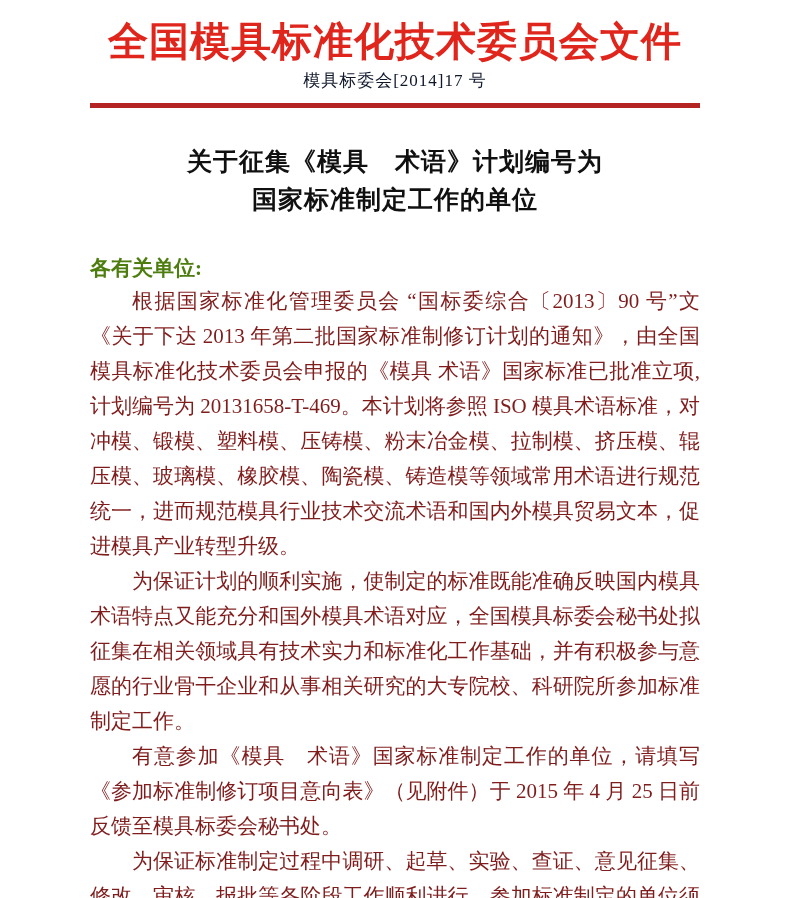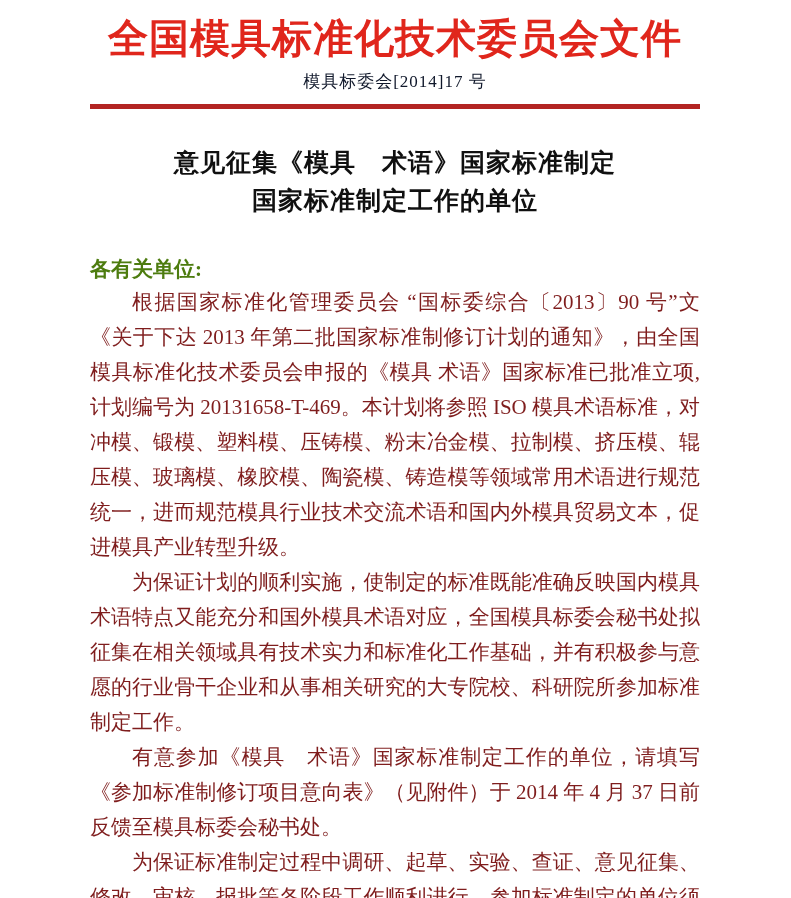--- a/index.html
+++ b/index.html
@@ -14,22 +14,22 @@
     margin: 0 auto;
     background: #ffffff;
     overflow: hidden;
     font-family: "Liberation Serif", serif;
     color: #151515;
   }
   .content {
     padding: 0 91px 0 90px; 
   }
   .org-title {
-    margin: 10px;
-    padding-top: 5px;
+    margin: 0;
+    padding-top: 18px;
     text-align: center;
     font-family: "Liberation Sans", sans-serif;
     font-weight: 700;
     font-size: 40px;
     line-height: 46px;
     letter-spacing: 1px;
     white-space: nowrap;
   }
   .doc-number {
     margin-top: 6px;
@@ -76,27 +76,27 @@
 <div class="page">
   <div class="content">
 
     <header>
       <h1 class="org-title" style="color: rgb(224, 38, 28);">全国模具标准化技术委员会文件</h1>
       <div class="doc-number">模具标委会[2014]17 号</div>
       <hr class="red-rule" style="background: rgb(179, 36, 34);">
     </header>
 
     <h2 class="notice-title">
-      <span>意见征集《模具　术语》国家标准制定</span><br>
+      <span>关于征集《模具　术语》计划编号为</span><br>
       <span>国家标准制定工作的单位</span>
     </h2>
 
     <p class="salutation">各有关单位:</p>
 
     <div class="body-paragraphs">
         <p>根据国家标准化管理委员会 “国标委综合〔2013〕90 号”文《关于下达 2013 年第二批国家标准制修订计划的通知》，由全国模具标准化技术委员会申报的《模具 术语》国家标准已批准立项,计划编号为 20131658-T-469。本计划将参照 ISO 模具术语标准，对冲模、锻模、塑料模、压铸模、粉末冶金模、拉制模、挤压模、辊压模、玻璃模、橡胶模、陶瓷模、铸造模等领域常用术语进行规范统一，进而规范模具行业技术交流术语和国内外模具贸易文本，促进模具产业转型升级。</p>
         <p>为保证计划的顺利实施，使制定的标准既能准确反映国内模具术语特点又能充分和国外模具术语对应，全国模具标委会秘书处拟征集在相关领域具有技术实力和标准化工作基础，并有积极参与意愿的行业骨干企业和从事相关研究的大专院校、科研院所参加标准制定工作。</p>
-        <p>有意参加《模具　术语》国家标准制定工作的单位，请填写《参加标准制修订项目意向表》（见附件）于 2014 年 4 月 37 日前反馈至模具标委会秘书处。</p>
+        <p>有意参加《模具　术语》国家标准制定工作的单位，请填写《参加标准制修订项目意向表》（见附件）于 2015 年 4 月 25 日前反馈至模具标委会秘书处。</p>
         <p>为保证标准制定过程中调研、起草、实验、查证、意见征集、修改、审核、报批等各阶段工作顺利进行，参加标准制定的单位须资助一定的工作经费，以确保全面完成上级主管部门下达的标准制定任务。具体资助经费标准根据起草单位排序情况另行商定。</p>
       </div>
 
   </div>
 </div>
 
 </body></html>

